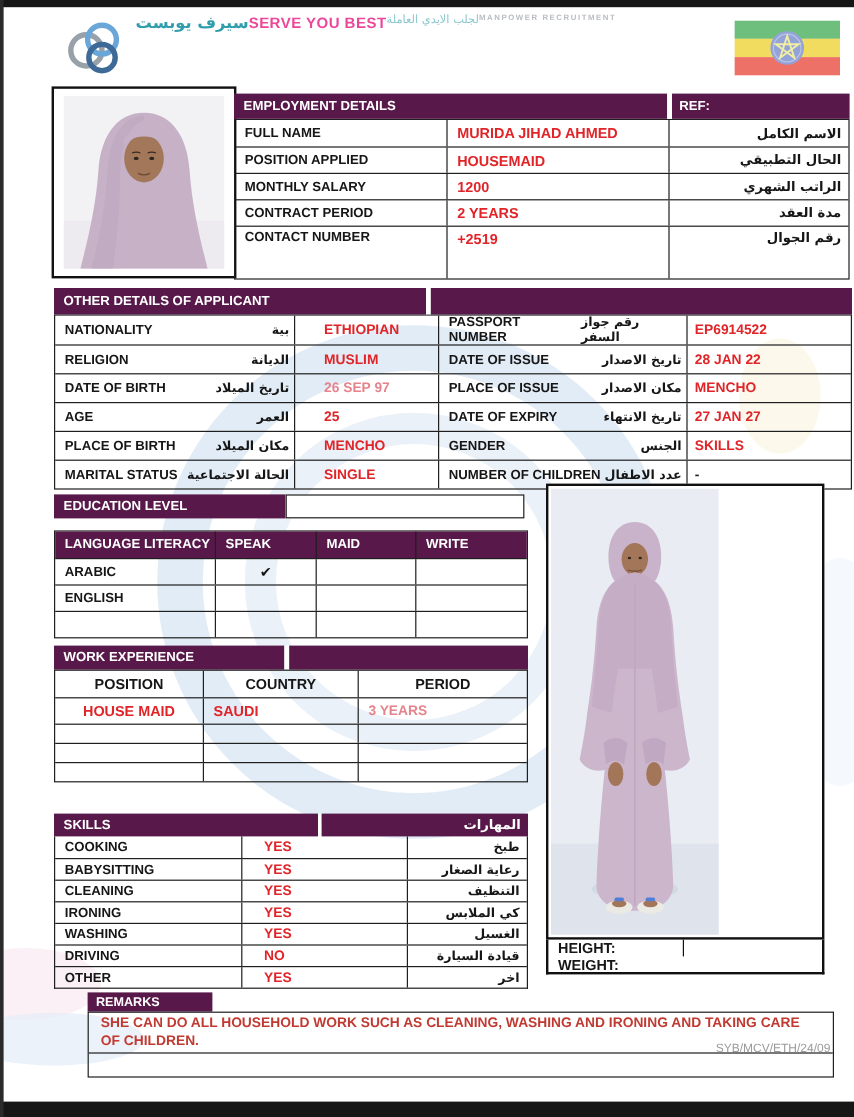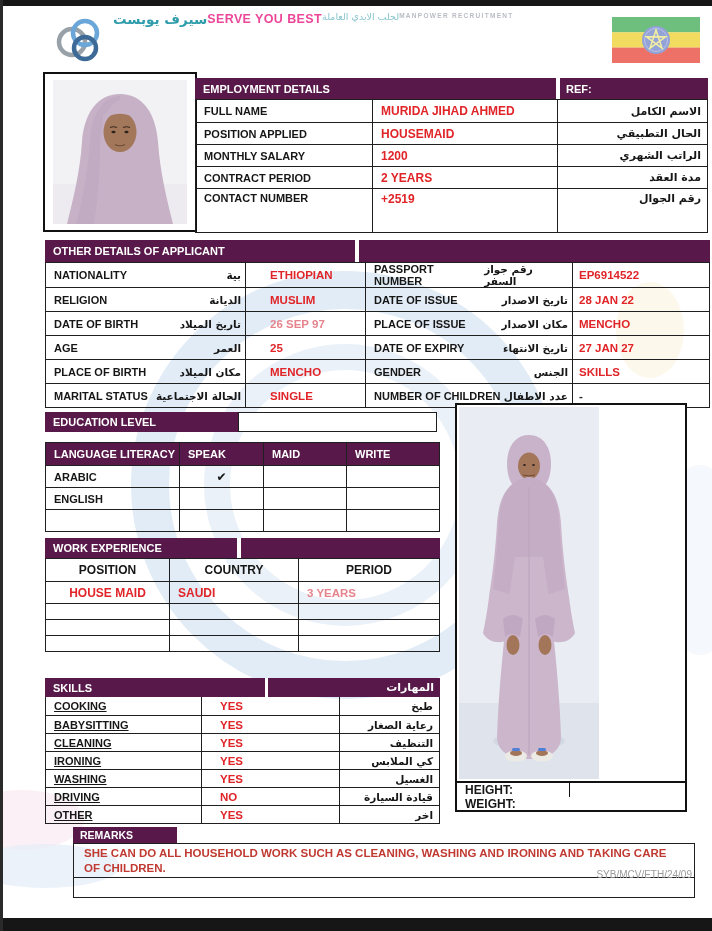--- a/index.html
+++ b/index.html
@@ -92,21 +92,21 @@
   .we .cty{padding-left:8px;font-size:12px;font-weight:bold;color:var(--red);}
   .we .per{padding-left:8px;font-size:11.5px;font-weight:600;color:var(--red-light);}
   .we .empty-row{height:16px;}
   
   .sk-header{left:45px;top:678px;width:395px;display:flex;height:19px;}
   .sk-h1{width:220px;padding-left:8px;}
   .sk-gap{width:3px;}
   .sk-h2{flex:1;justify-content:flex-end;padding-right:6px;font-family:"DejaVu Sans",sans-serif;}
   .sk{left:45px;top:697px;width:395px;border-top:none;}
   .sk .trow{height:18px;}
-  .sk-label{width:155px;padding-left:8px;font-size:11px;font-weight:600;text-decoration:underline;}
+  .sk-label{width:155px;padding-left:8px;font-size:11px;font-weight:600;}
   .sk-value{width:138px;padding-left:18px;font-size:11.5px;font-weight:bold;color:var(--red);}
   .sk-ar{flex:1;justify-content:flex-end;padding-right:6px;font-size:10.5px;font-weight:bold;font-family:"DejaVu Sans",sans-serif;}
   
   .fb-box{left:455px;top:403px;width:232px;height:380px;border:2px solid #111;background:#fff;}
   .fb-photo{position:absolute;left:2px;top:2px;width:140px;height:372px;}
   .hw-row{left:455px;top:783px;width:232px;height:29px;border:2px solid #111;border-top:none;display:flex;flex-direction:column;}
   .hw-cell{display:flex;align-items:center;padding-left:8px;font-weight:bold;font-size:12px;}
   .hw-h{width:113px;border-right:1px solid #111;}
   .hw-w{flex:1;}
   

